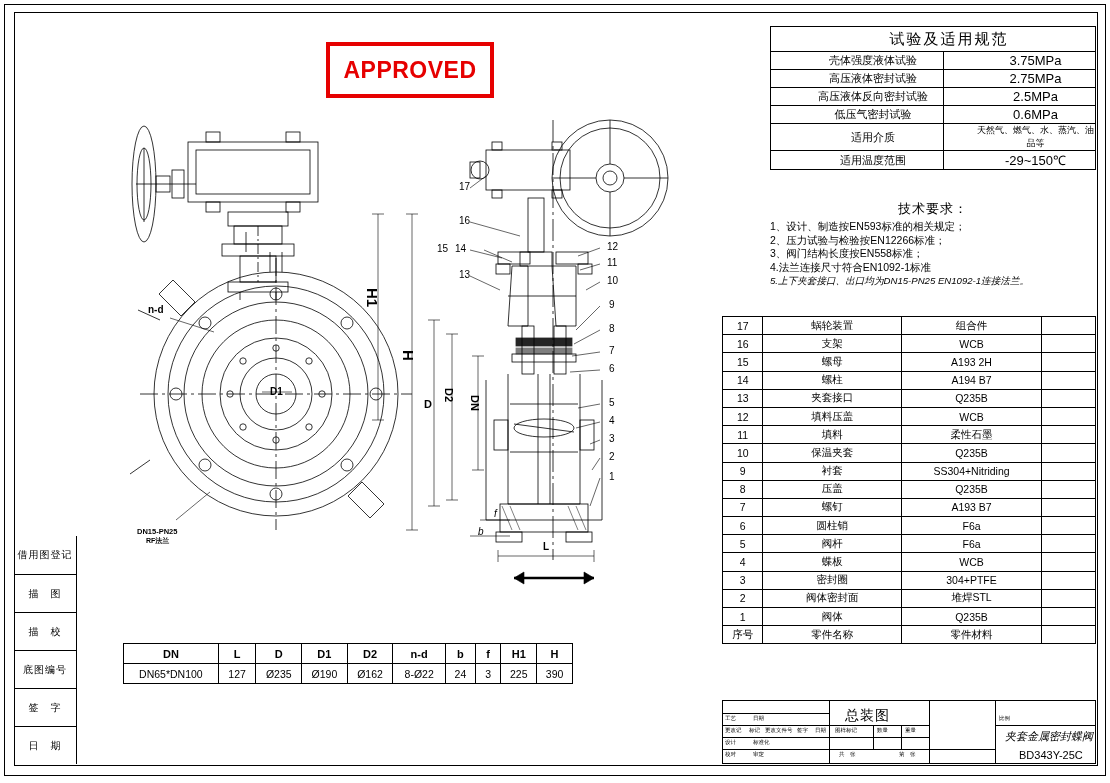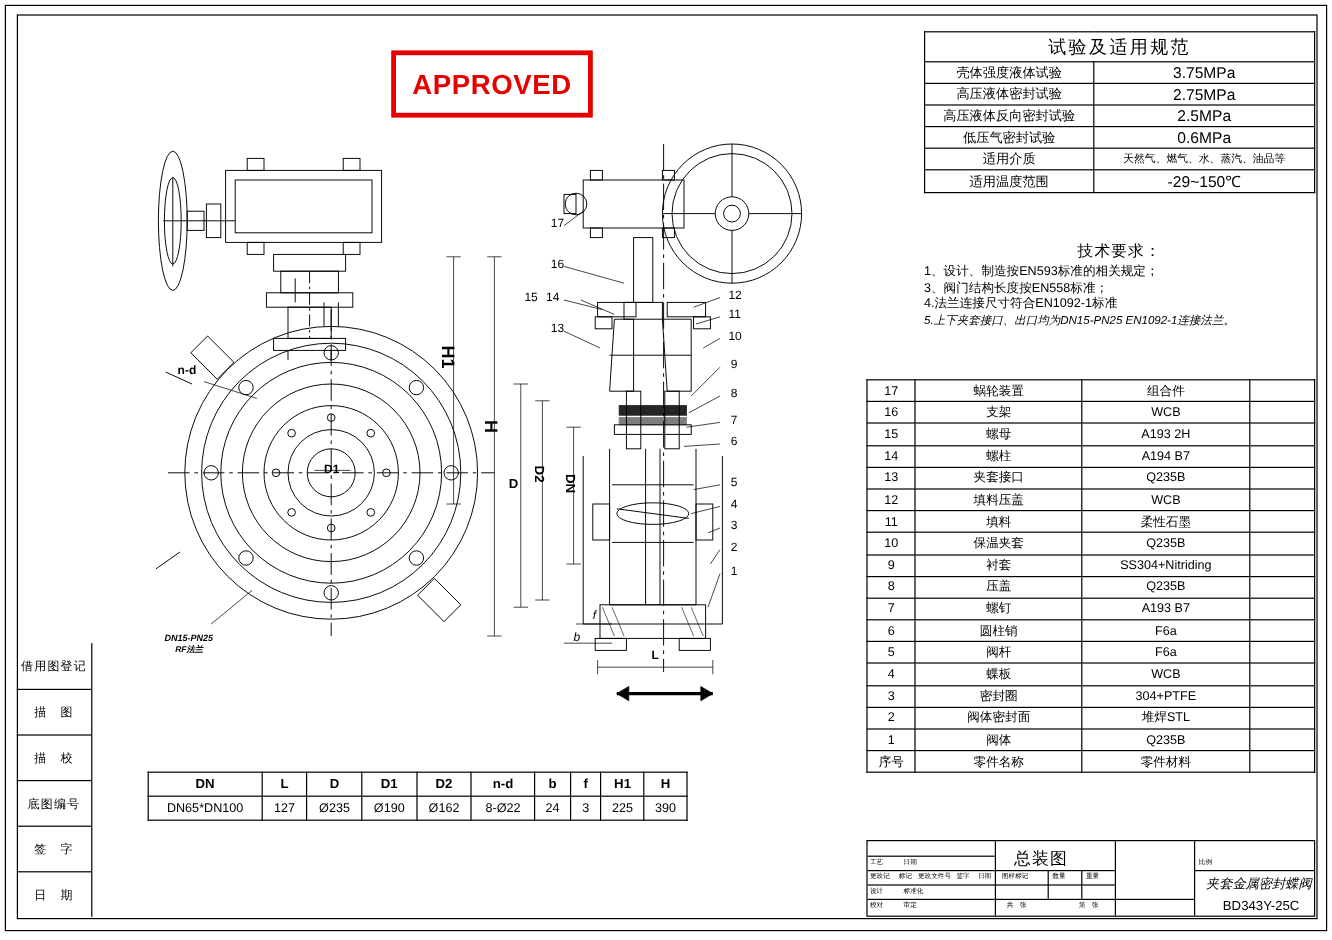--- a/index.html
+++ b/index.html
@@ -10,21 +10,21 @@
   #inner{position:absolute;left:14px;top:12px;width:1082px;height:752px;border:1px solid #000;}
   
   #leftstrip{position:absolute;left:14px;top:536px;width:62px;height:228px;border-right:1px solid #000;}
   .lcell{position:absolute;left:0;width:62px;border-top:1px solid #000;box-sizing:border-box;
          font-size:10px;display:flex;align-items:center;justify-content:center;color:#000;letter-spacing:1px;}
   
   table{border-collapse:collapse;}
   td,th{border:1px solid #000;padding:0;text-align:center;vertical-align:middle;color:#000;}
   
   #spec{position:absolute;left:770px;top:26px;width:326px;}
-  #spec td{height:17px;font-size:11px;}
+  #spec td{height:17px;font-size:11px;padding-left:32px;}
   #spec .hdr{font-size:15px;height:24px;letter-spacing:2px;}
   #spec .k{width:140px;font-size:11px;}
   #spec .v{font-size:13px;}
   #spec .vsmall{font-size:9px;}
   
   #tech{position:absolute;left:770px;top:200px;width:326px;color:#000;}
   #tech .t-title{text-align:center;font-size:13px;letter-spacing:1px;margin-bottom:2px;}
   #tech .t-line{font-size:10.5px;line-height:13.5px;white-space:nowrap;}
   
   #bom{position:absolute;left:722px;top:316px;width:374px;}
@@ -42,21 +42,21 @@
   
   #dimt{position:absolute;left:123px;top:643px;width:450px;}
   #dimt td{height:19px;font-size:10.5px;}
   #dimt .h{font-weight:bold;font-size:11px;}
   
   #stamp{position:absolute;left:326px;top:42px;width:160px;height:48px;border:4px solid #e60000;
          display:flex;align-items:center;justify-content:center;}
   #stamp span{color:#e60000;font-weight:bold;font-size:23px;letter-spacing:0.5px;}
   
   .lbl{position:absolute;font-size:10px;color:#000;white-space:nowrap;}
-  .lblb{position:absolute;font-size:10px;color:#000;font-weight:bold;white-space:nowrap;font-style:italic;}
+  .lblb{position:absolute;font-size:10px;color:#000;font-weight:bold;white-space:nowrap;}
   .lblv{position:absolute;font-size:11px;color:#000;font-weight:bold;}
   .vert{writing-mode:vertical-rl;text-orientation:mixed;}
   svg{position:absolute;left:0;top:0;}
 </style>
 </head>
 <body>
 
 <div id="sheet">
   <div id="outer"></div>
   <div id="inner"></div>
@@ -327,20 +327,21 @@
     <tr>
           <td class="k">适用温度范围</td>
           <td class="v">-29~150℃</td>
         </tr>
   </tbody>
     </table>
 
   <div id="tech">
     <div class="t-title">技术要求：</div>
     <div class="t-line">1、设计、制造按EN593标准的相关规定；</div>
+    <div class="t-line">2、压力试验与检验按EN12266标准；</div>
     <div class="t-line">3、阀门结构长度按EN558标准；</div>
     <div class="t-line">4.法兰连接尺寸符合EN1092-1标准</div>
     <div class="t-line" style="font-size:9.6px;font-style:italic;">5.上下夹套接口、出口均为DN15-PN25 EN1092-1连接法兰。</div>
   </div>
 
   <table id="bom">
     <tbody>
         <tr>
           <td class="c1">17</td>
           <td class="c2">蜗轮装置</td>

